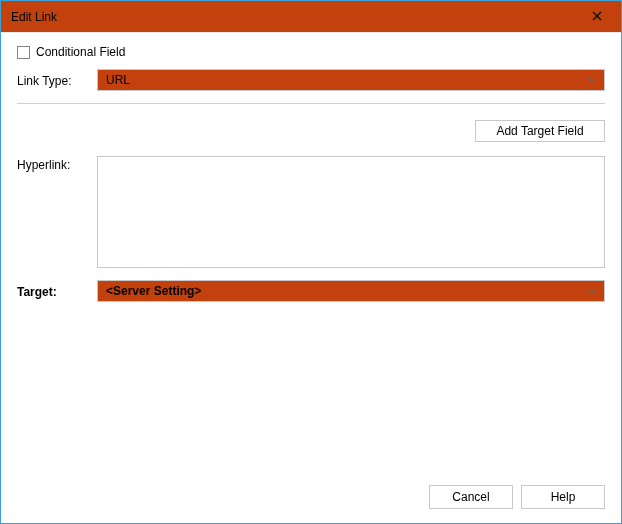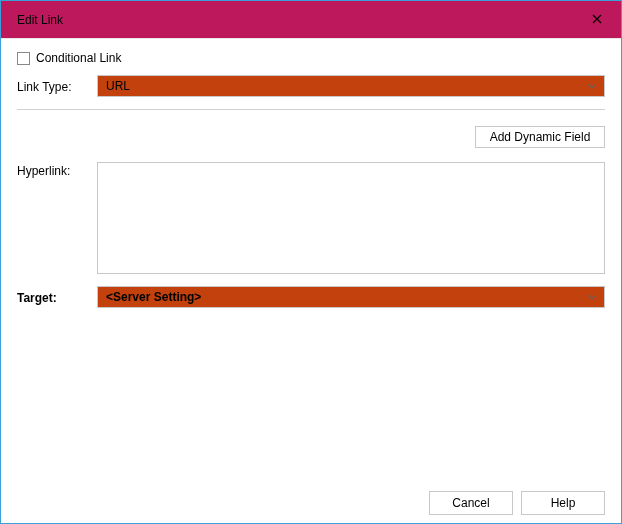--- a/index.html
+++ b/index.html
@@ -6,26 +6,26 @@
     body {
       width: 622px;
       height: 524px;
       font-family: "Segoe UI", Tahoma, sans-serif;
       font-size: 12px;
       background: #fff;
       border: 1px solid #3ba0d8;
       color: #000;
     }
     .titlebar {
-      height: 38px;
+      height: 32px;
       display: flex;
       align-items: center;
       justify-content: space-between;
-      padding: 0 8px 0 16px;
-      background: #be185d;
+      padding: 0 8px 0 10px;
+      background: #c2410c;
       border-bottom: 1px solid #e8e8e8;
     }
     .close-btn {
       width: 32px;
       height: 24px;
       display: flex;
       align-items: center;
       justify-content: center;
       cursor: pointer;
     }
@@ -141,40 +141,40 @@
           <path d="M1 1 L9 9 M9 1 L1 9" stroke="#000" stroke-width="1.2" fill="none"></path>
         </svg>
     </span>
   </div>
 </div>
 
 <div class="content">
 
   <div class="checkbox-row">
     <div class="checkbox"></div>
-    <span>Conditional Link</span>
+    <span>Conditional Field</span>
   </div>
 
   <div class="form-row">
     <div class="form-label">Link Type:</div>
     <div class="select">
       <span>URL</span>
       <span class="select-arrow">
         <svg viewBox="0 0 8 5">
             <path d="M0 0 L4 4 L8 0" stroke="#666" stroke-width="1.2" fill="none"></path>
           </svg>
       </span>
     </div>
   </div>
 
   <div class="divider"></div>
 
   <div class="dyn-btn-row">
     <div class="dyn-btn">
-      <span>Add Dynamic Field</span>
+      <span>Add Target Field</span>
     </div>
   </div>
 
   <div class="form-row top-align">
     <div class="form-label">Hyperlink:</div>
     <textarea class="textarea" value="" style=""></textarea>
   </div>
 
   <div class="form-row" style="margin-top:10px;font-weight:bold;">
     <div class="form-label">Target:</div>

